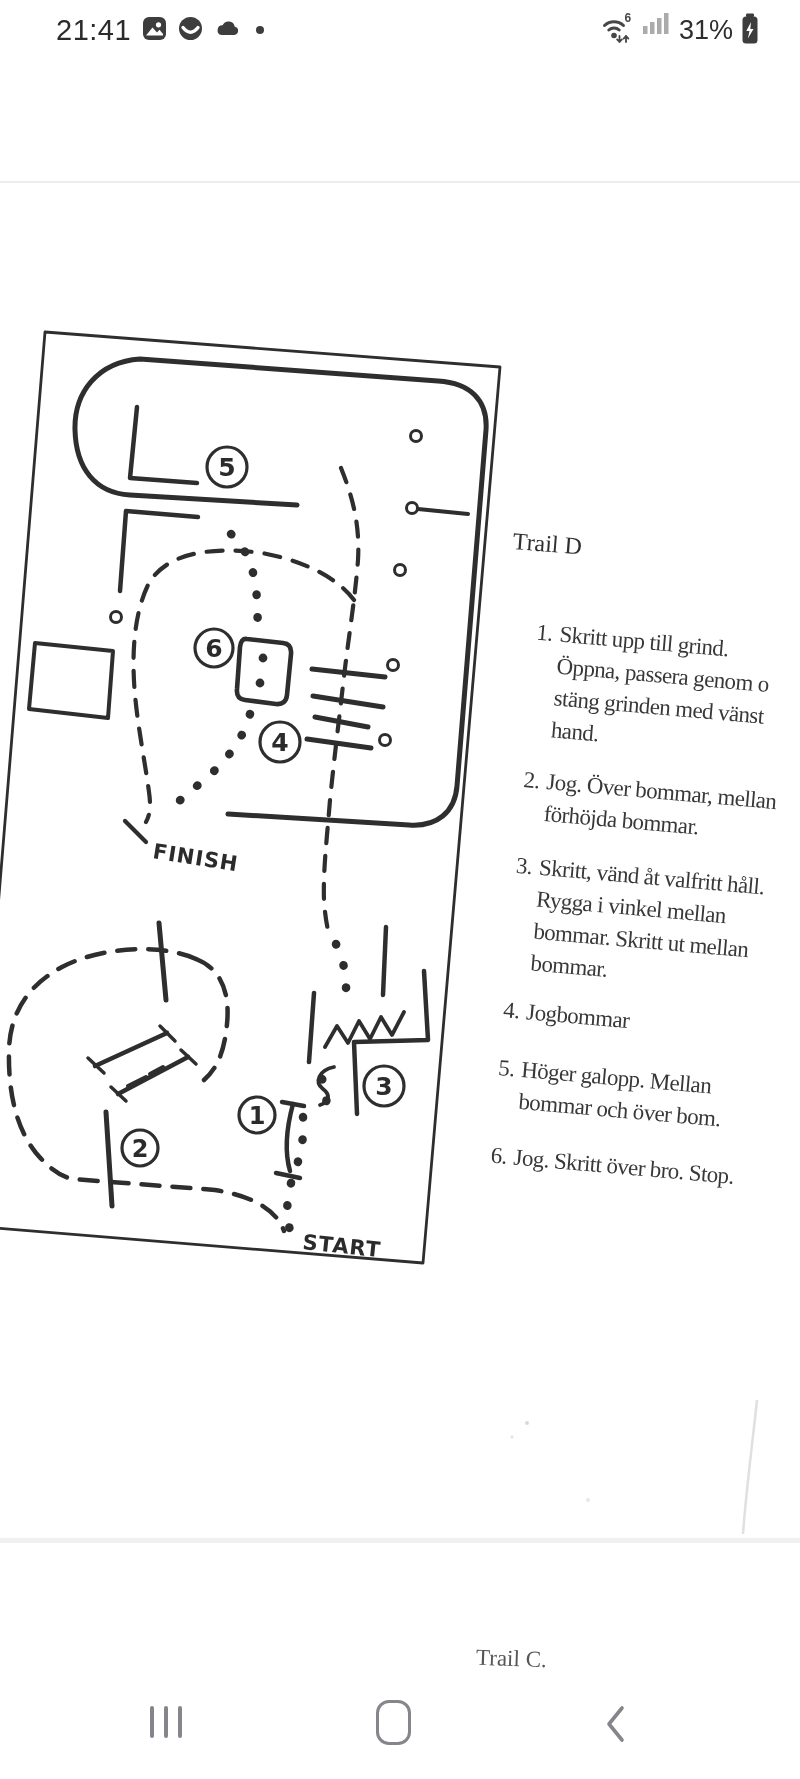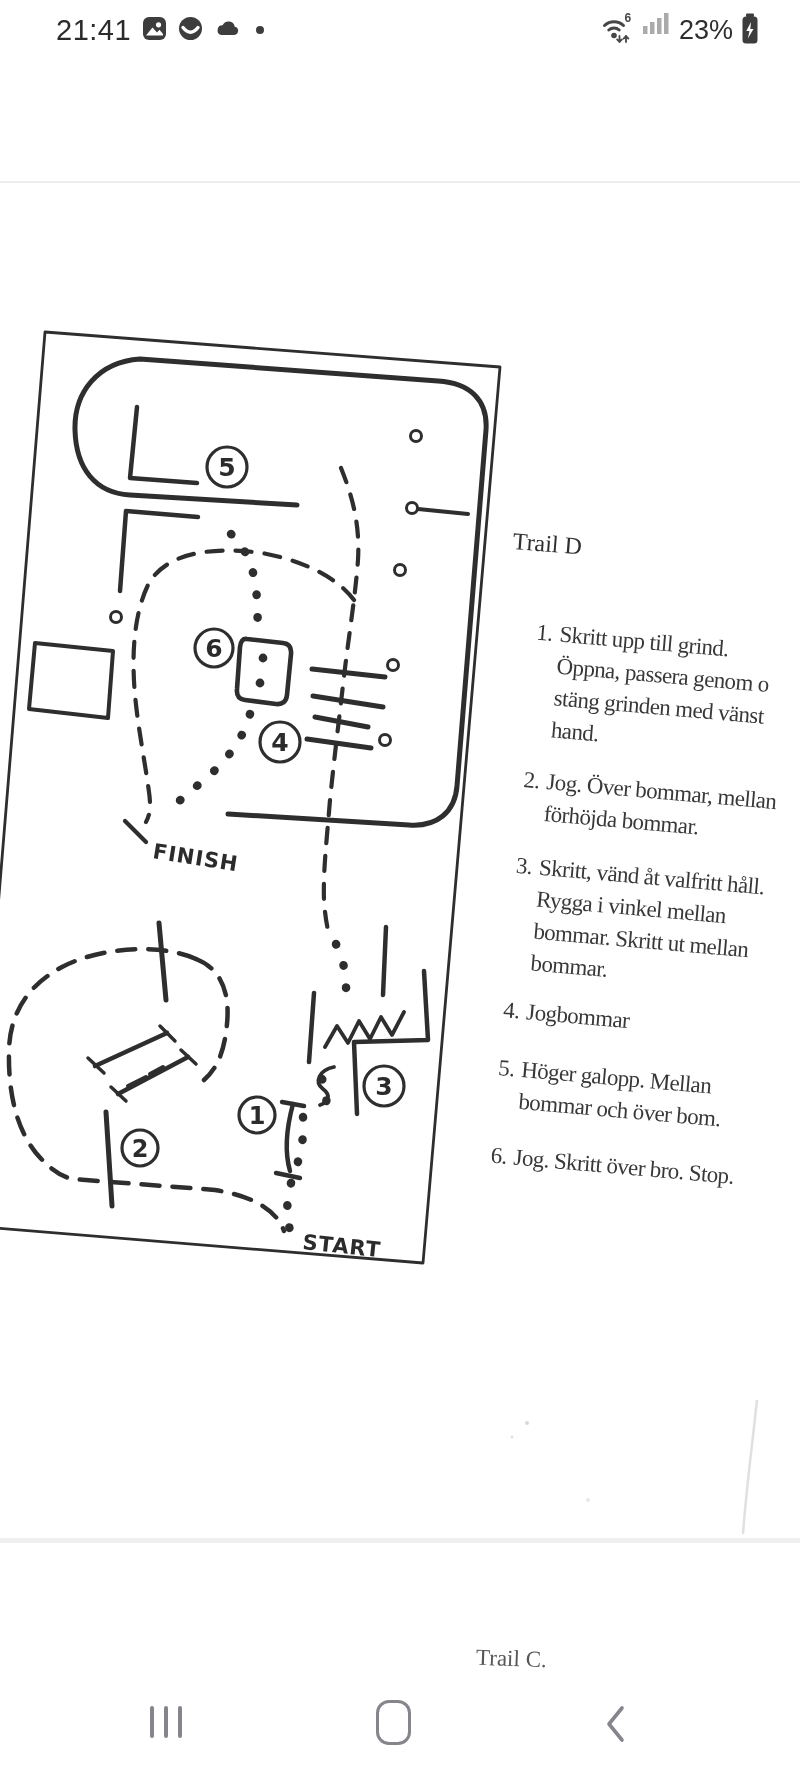--- a/index.html
+++ b/index.html
@@ -77,21 +77,21 @@
         </svg>
       </span>
       <span>
         <svg width="30" height="32" viewBox="0 0 30 32">
           <rect x="1" y="36" width="4.5" height="8" fill="#ababab" transform="translate(0,-22)"></rect>
           <rect x="8" y="32" width="4.5" height="12" fill="#ababab" transform="translate(0,-22)"></rect>
           <rect x="15" y="28" width="4.5" height="16" fill="#ababab" transform="translate(0,-22)"></rect>
           <rect x="22" y="23" width="4.5" height="21" fill="#ababab" transform="translate(0,-22)"></rect>
         </svg>
       </span>
-      <span class="sb-pct">23%</span>
+      <span class="sb-pct">31%</span>
       <span>
         <svg width="20" height="33" viewBox="0 0 20 33">
             <rect x="6" y="1.5" width="8" height="3.5" rx="1.2" fill="#3d3d3d"></rect>
             <rect x="2.5" y="4.5" width="15" height="27" rx="3.5" fill="#3d3d3d"></rect>
             <path d="M11 10 L6.3 19 h3.2 l-1.6 7.5 L13.5 17 h-3.2 Z" fill="#fff"></path>
           </svg>
       </span>
     </div>
   </div>
 

